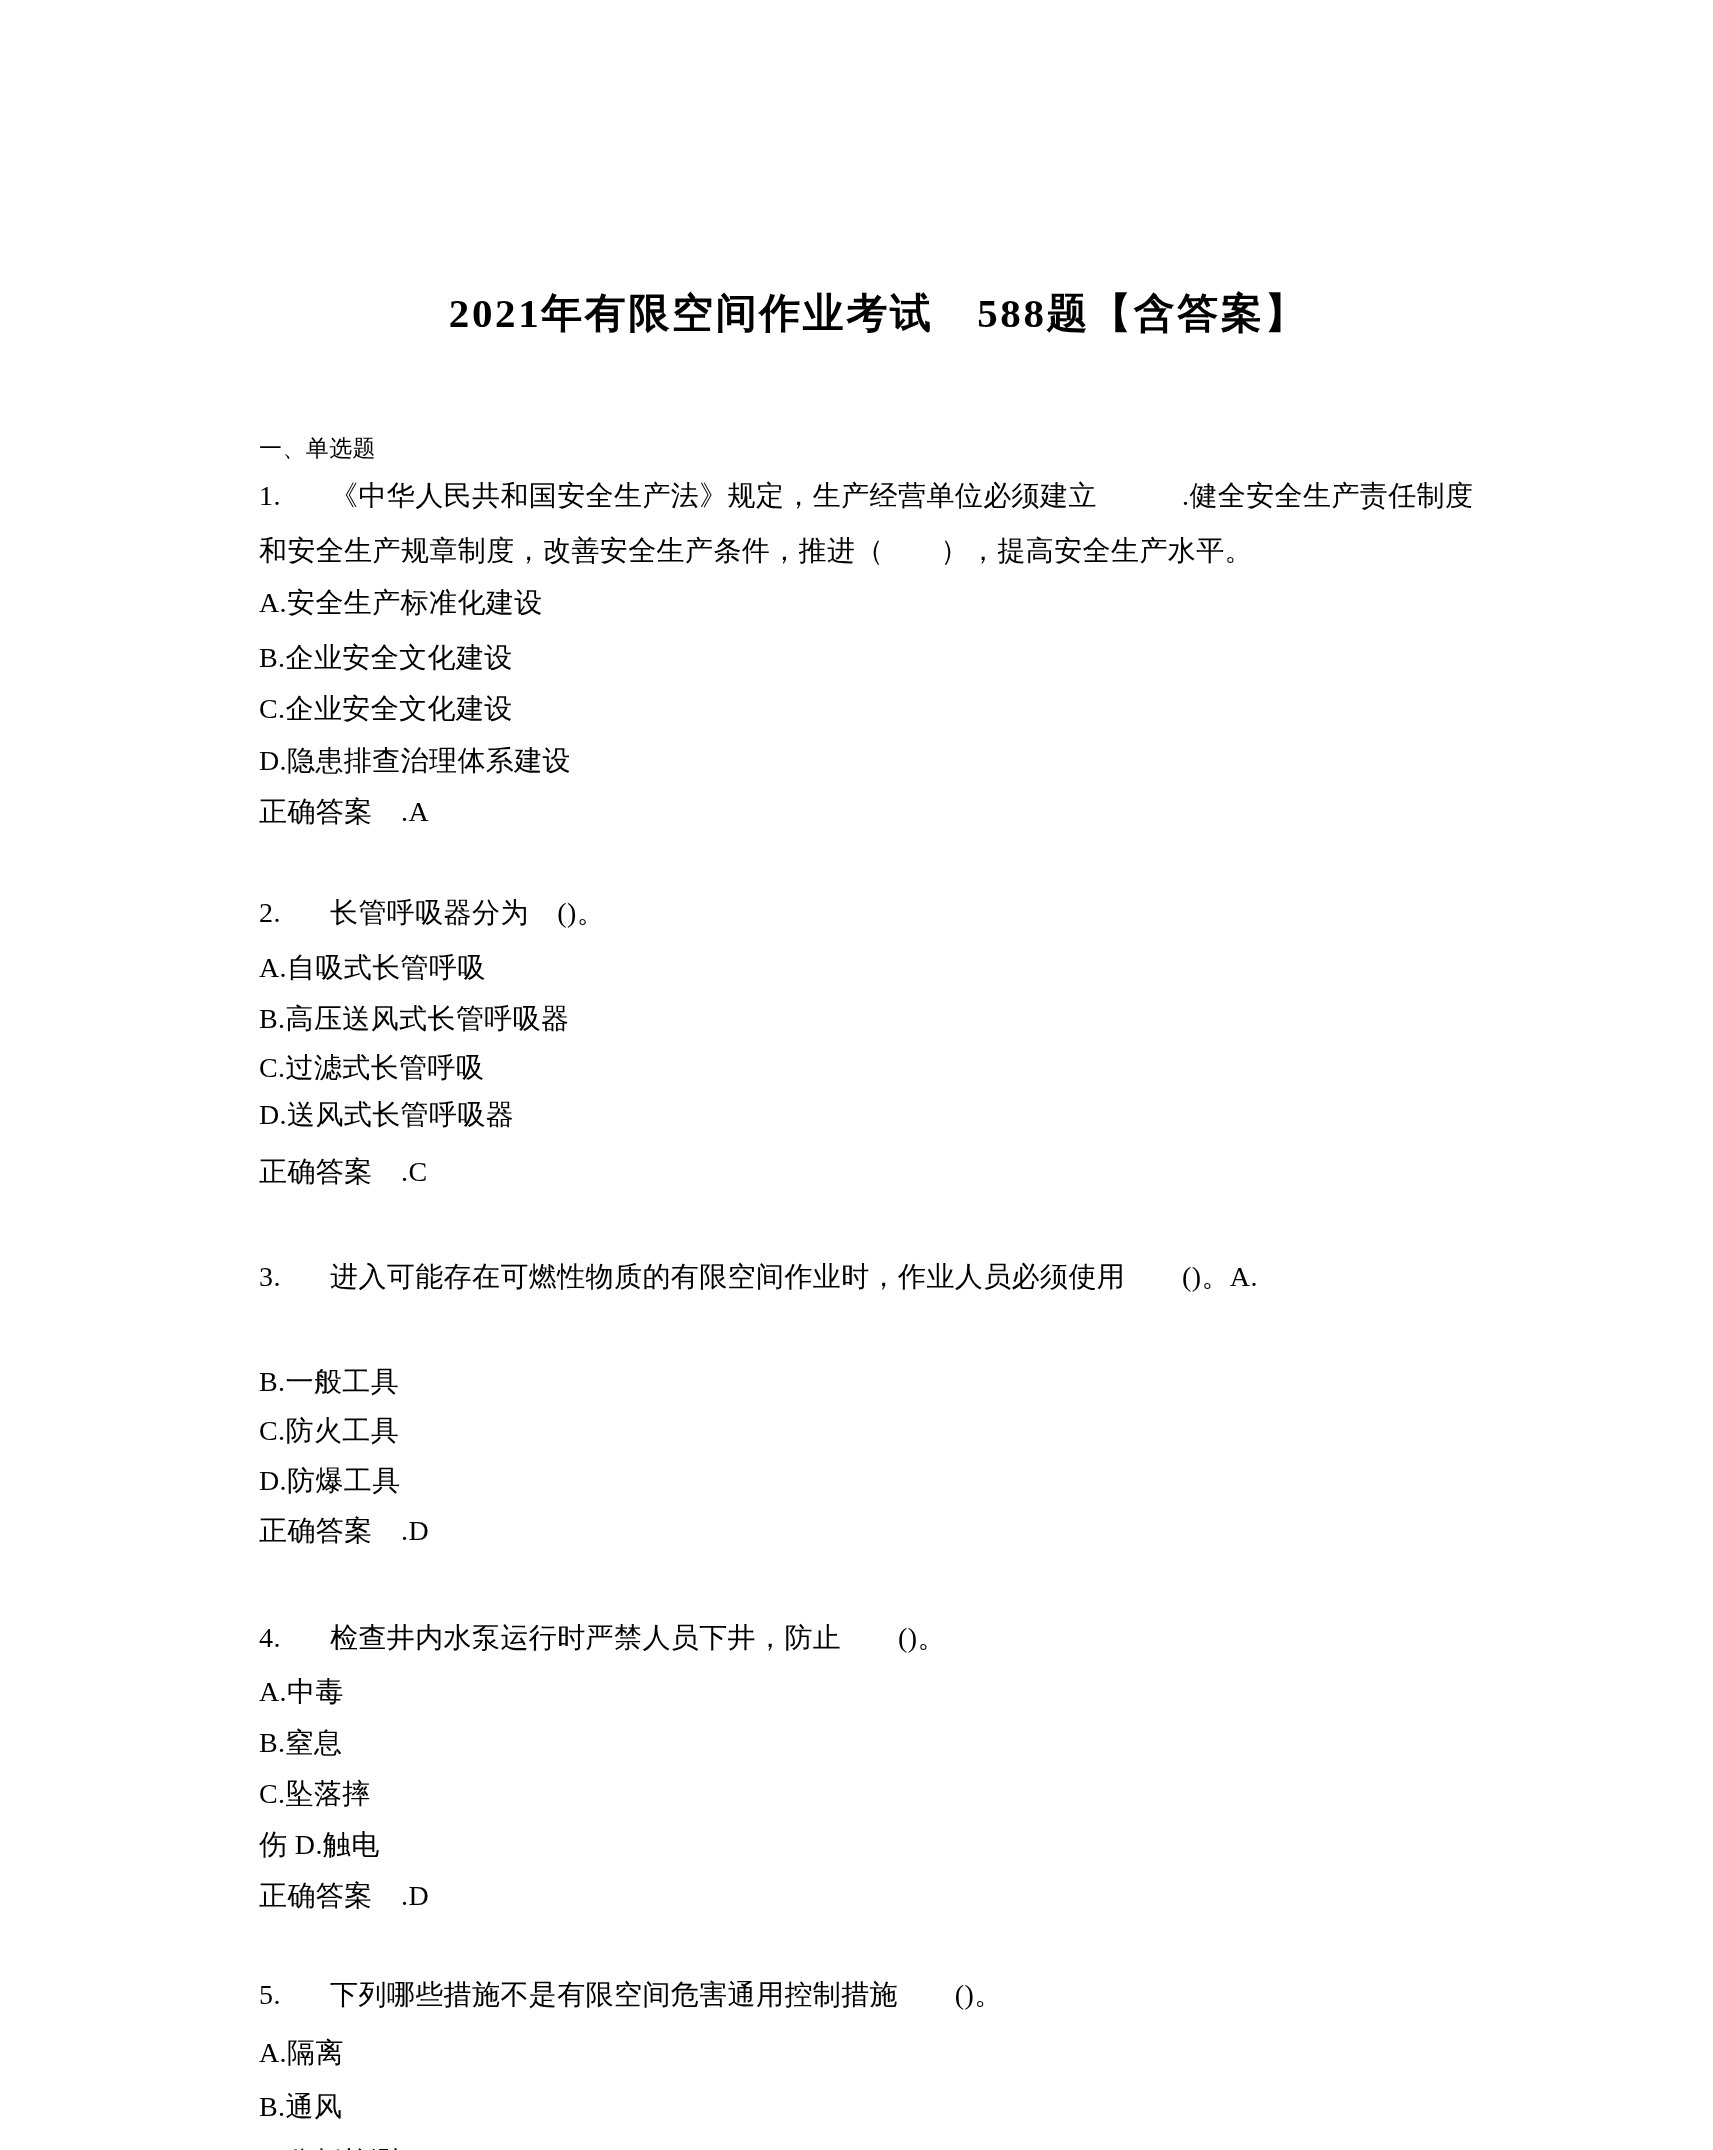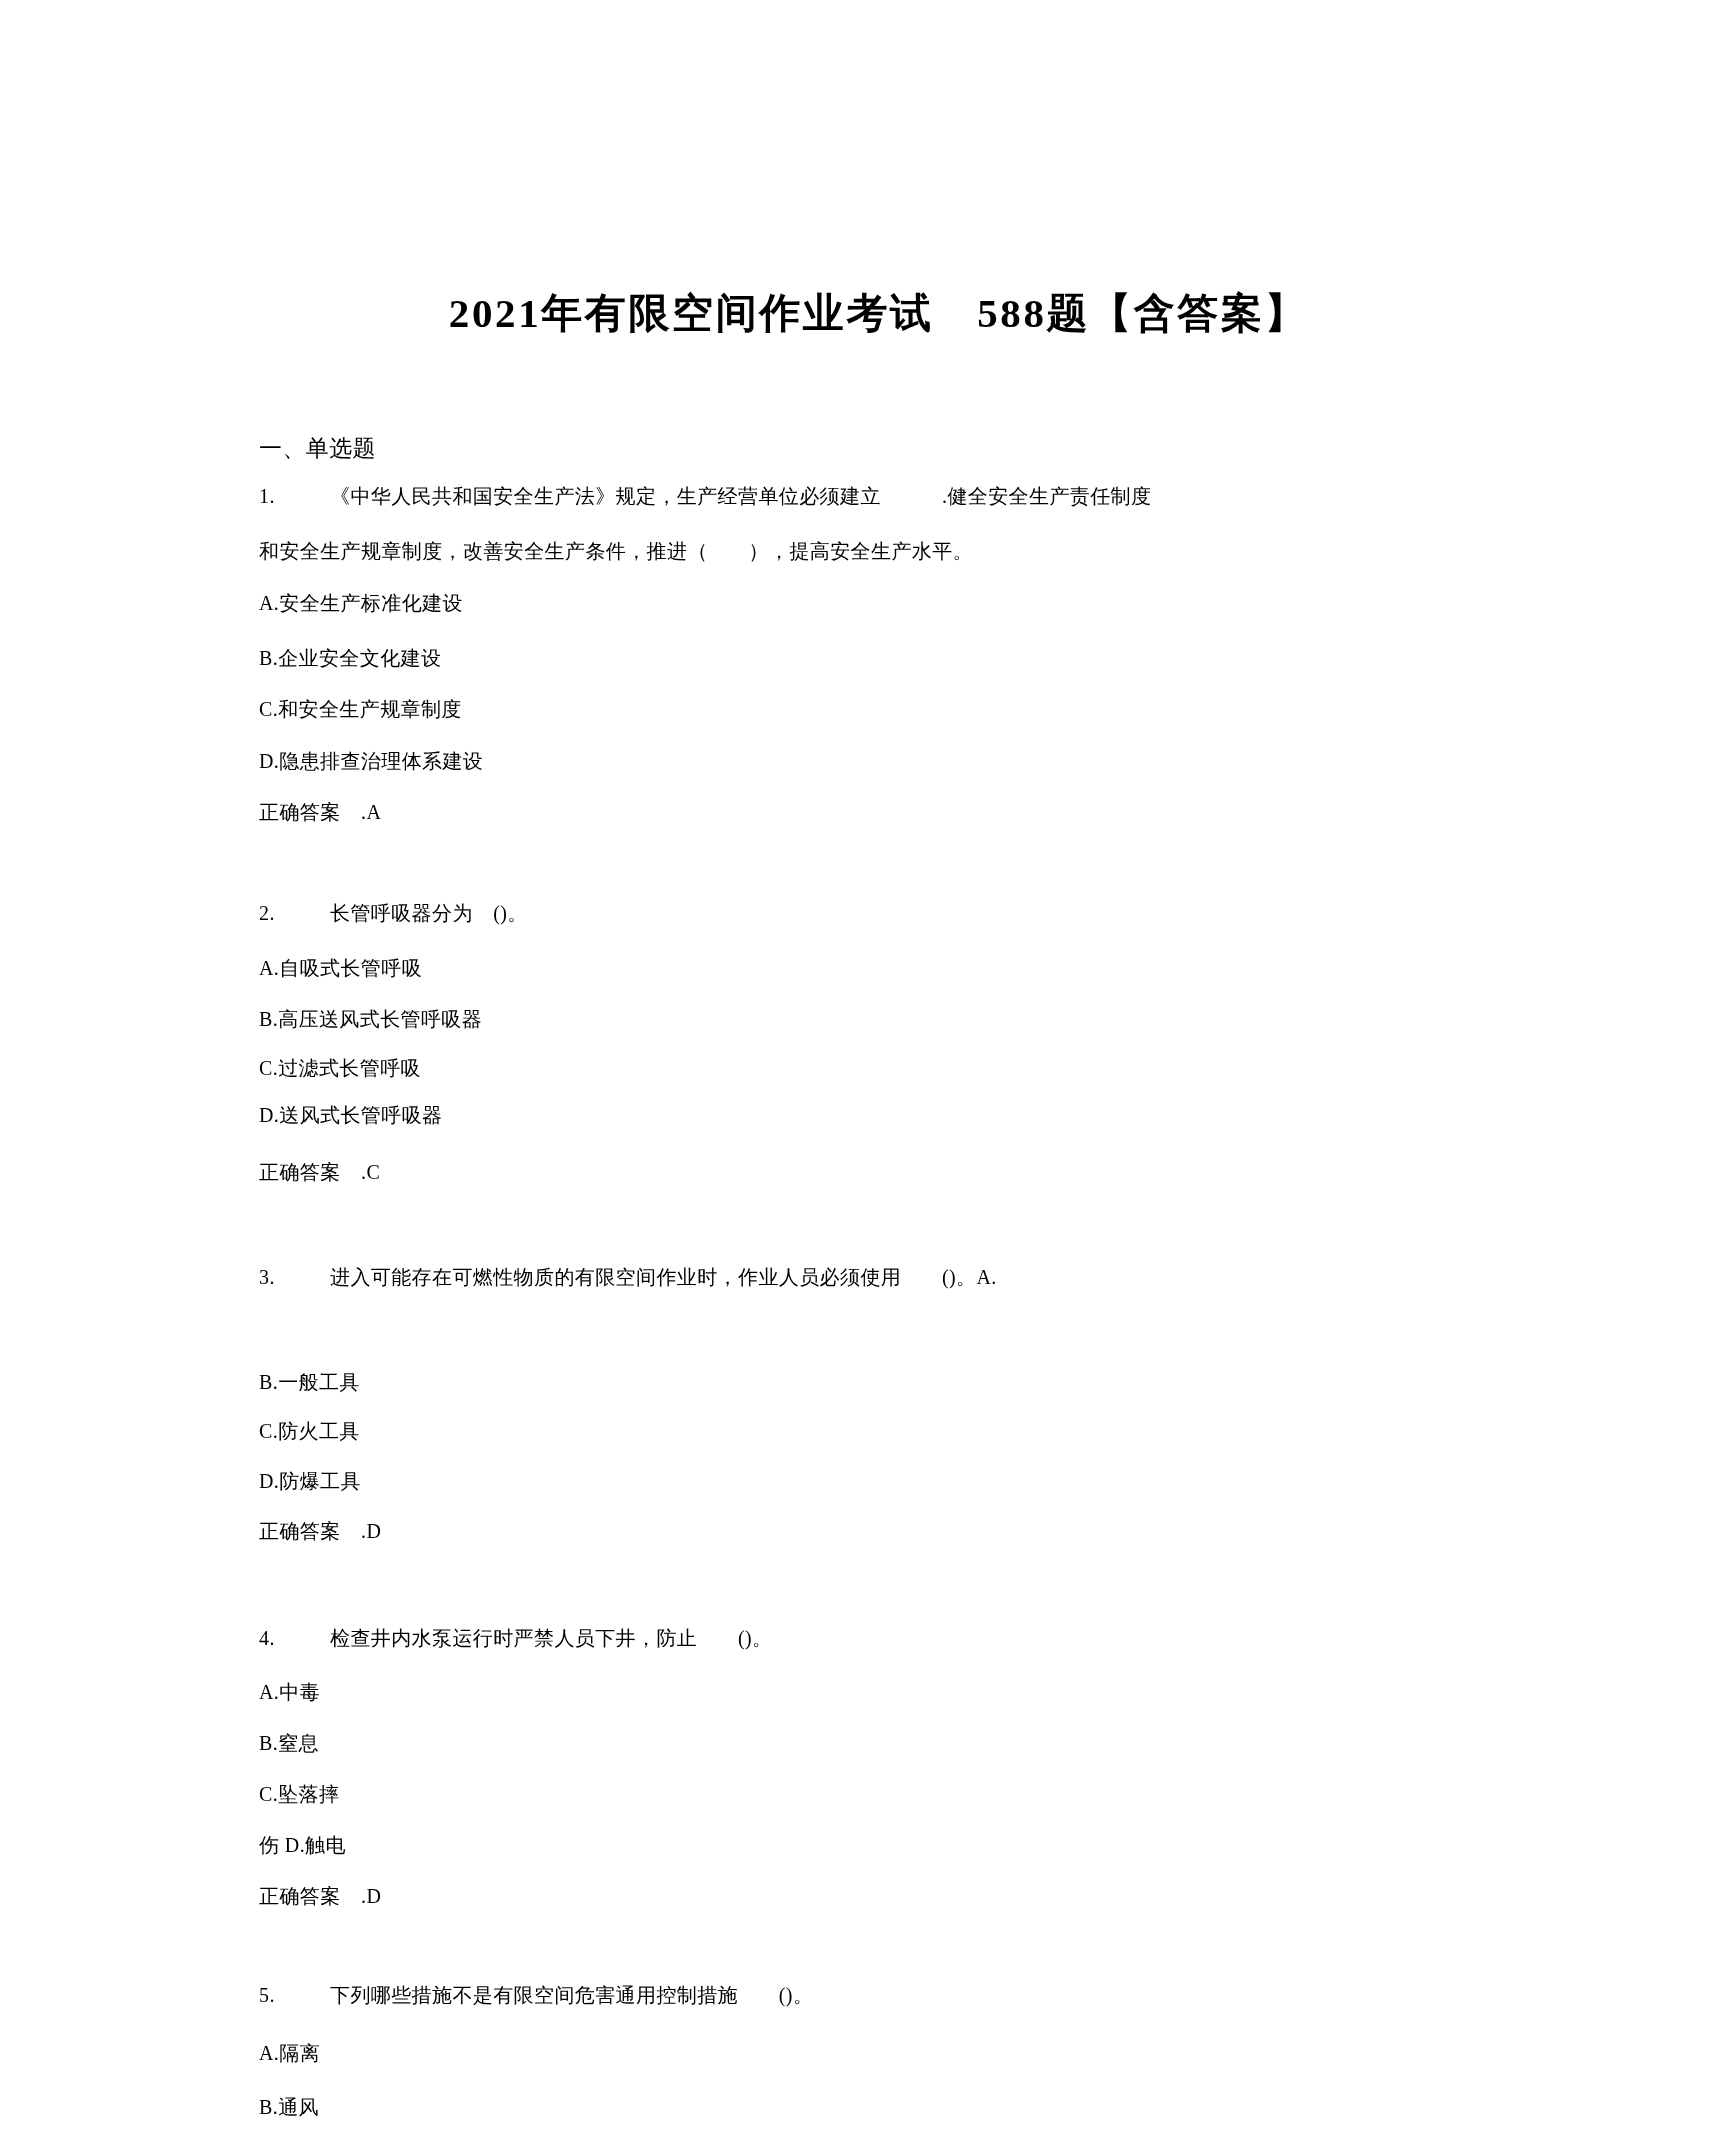--- a/index.html
+++ b/index.html
@@ -27,21 +27,21 @@
     font-weight: bold;
     letter-spacing: 2.6px;
     line-height: 1.2;
     white-space: pre;
     padding-left: 22px;
   }
   .ln {
     position: absolute;
     left: 259px;
     width: 1247px;
-    font-size: 20px;
+    font-size: 28px;
     line-height: 34px;
     letter-spacing: 0.4px;
     white-space: pre;
   }
   .section-heading {
     font-size: 23px;
   }
   .qnum {
     display: inline-block;
     min-width: 71px;
@@ -53,21 +53,21 @@
 <div class="page">
 
   <h1 class="title">2021年有限空间作业考试　588题【含答案】</h1>
 
   <div class="ln section-heading" style="top:432px">一、单选题</div>
 
   <div class="ln" style="top:479px"><span class="qnum">1.</span><span>《中华人民共和国安全生产法》规定，生产经营单位必须建立　　　.健全安全生产责任制度</span></div>
   <div class="ln" style="top:534px">和安全生产规章制度，改善安全生产条件，推进（　　），提高安全生产水平。</div>
   <div class="ln" style="top:586px">A.安全生产标准化建设</div>
   <div class="ln" style="top:641px">B.企业安全文化建设</div>
-  <div class="ln" style="top:692px">C.和安全生产规章制度</div>
+  <div class="ln" style="top:692px">C.企业安全文化建设</div>
   <div class="ln" style="top:744px">D.隐患排查治理体系建设</div>
   <div class="ln" style="top:795px">正确答案　.A</div>
 
   <div class="ln" style="top:896px"><span class="qnum">2.</span><span>长管呼吸器分为　()。</span></div>
   <div class="ln" style="top:951px">A.自吸式长管呼吸</div>
   <div class="ln" style="top:1002px">B.高压送风式长管呼吸器</div>
   <div class="ln" style="top:1051px">C.过滤式长管呼吸</div>
   <div class="ln" style="top:1098px">D.送风式长管呼吸器</div>
   <div class="ln" style="top:1155px">正确答案　.C</div>
 

